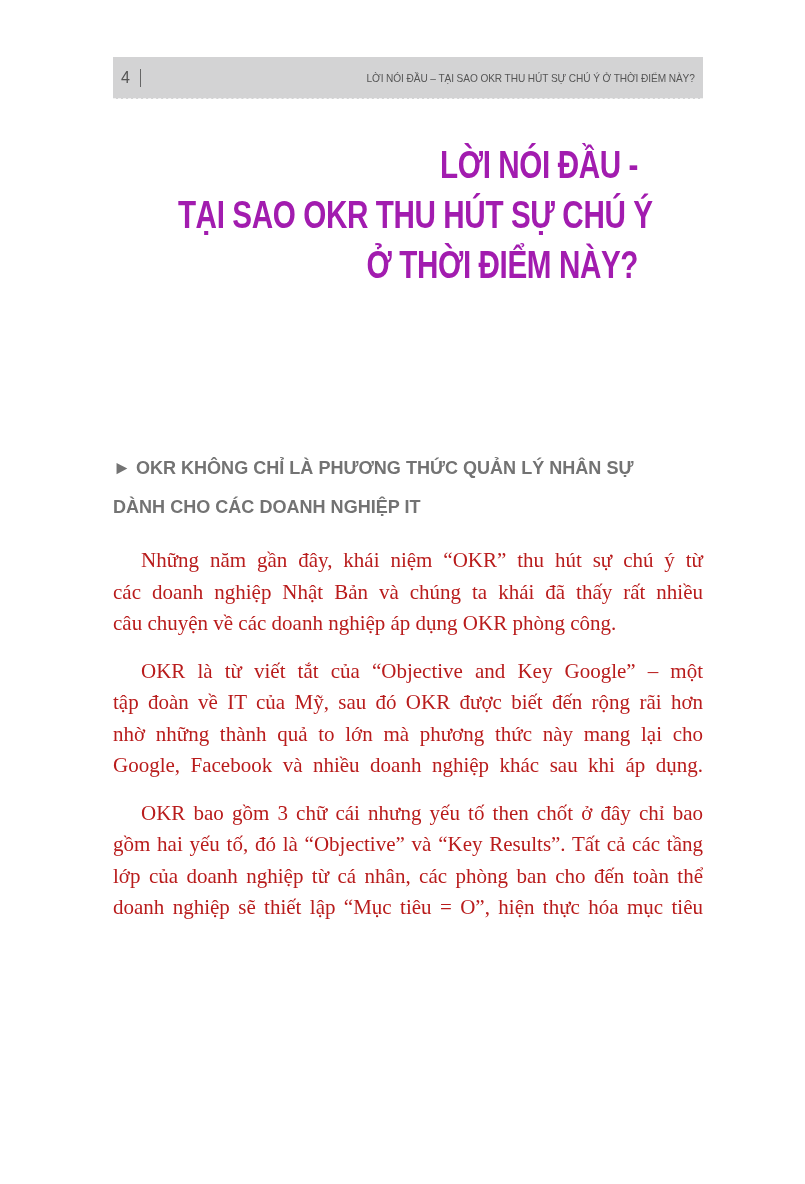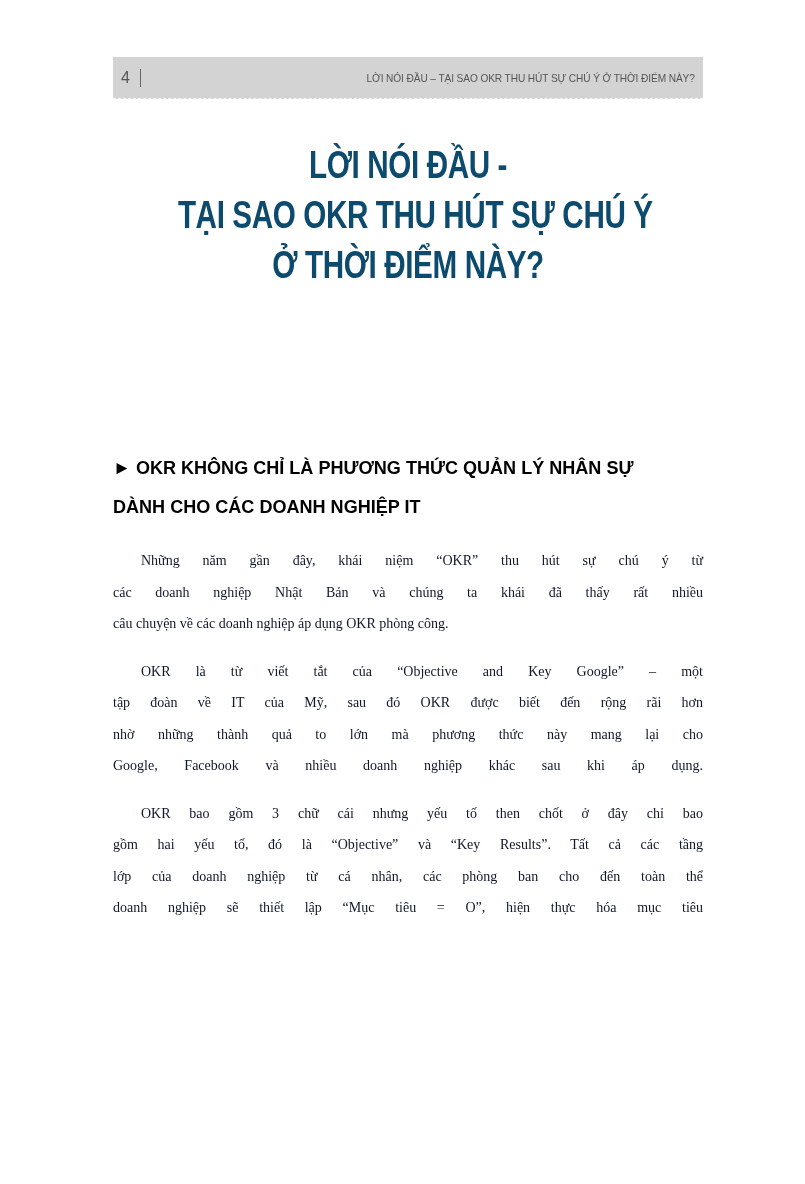--- a/index.html
+++ b/index.html
@@ -14,35 +14,35 @@
     .page-num {
       font-family: "Liberation Sans", sans-serif; font-size: 16px; color: #555;
       display: flex; align-items: center;
     }
     .page-num .sep { display: inline-block; width: 1px; height: 18px; background: #666; margin-left: 10px; }
     .running-head {
       font-family: "Liberation Sans", sans-serif; font-size: 11px; color: #555;
       letter-spacing: -0.1px; transform: scaleX(0.92); transform-origin: right center;
     }
     .chapter-title {
-      position: absolute; left: 113px; top: 140px; width: 590px; text-align: center;
-      font-family: "Liberation Sans", sans-serif; font-weight: bold; color: #0c4a6e;
+      position: absolute; left: 113px; top: 140px; width: 590px; text-align: right;
+      font-family: "Liberation Sans", sans-serif; font-weight: bold; color: #a21caf;
       font-size: 38px; line-height: 50px; letter-spacing: -0.5px;
     }
     .chapter-title div { transform: scaleX(0.78); transform-origin: center; white-space: nowrap; }
     .section-heading {
       position: absolute; left: 113px; top: 448px; width: 600px;
-      font-family: "Liberation Sans", sans-serif; font-weight: bold; color: #000000;
+      font-family: "Liberation Sans", sans-serif; font-weight: bold; color: #737373;
       font-size: 19px; line-height: 39px;
     }
     .section-heading .line { white-space: nowrap; transform: scaleX(0.95); transform-origin: left center; }
     .body-text {
       position: absolute; left: 113px; top: 545px; width: 590px;
-      font-family: "Liberation Serif", serif; color: #0f172a;
-      font-size: 14px; line-height: 31.5px;
+      font-family: "Liberation Serif", serif; color: #b91c1c;
+      font-size: 21px; line-height: 31.5px;
     }
     .body-text p { margin: 0 0 16px 0; text-indent: 28px; text-align: justify; }
     .body-text .ln { display: block; white-space: nowrap; text-align-last: justify; }
   </style>
 </head>
 <body>
 
 <div class="header-bar">
   <div class="page-num">
     <span>4</span>

